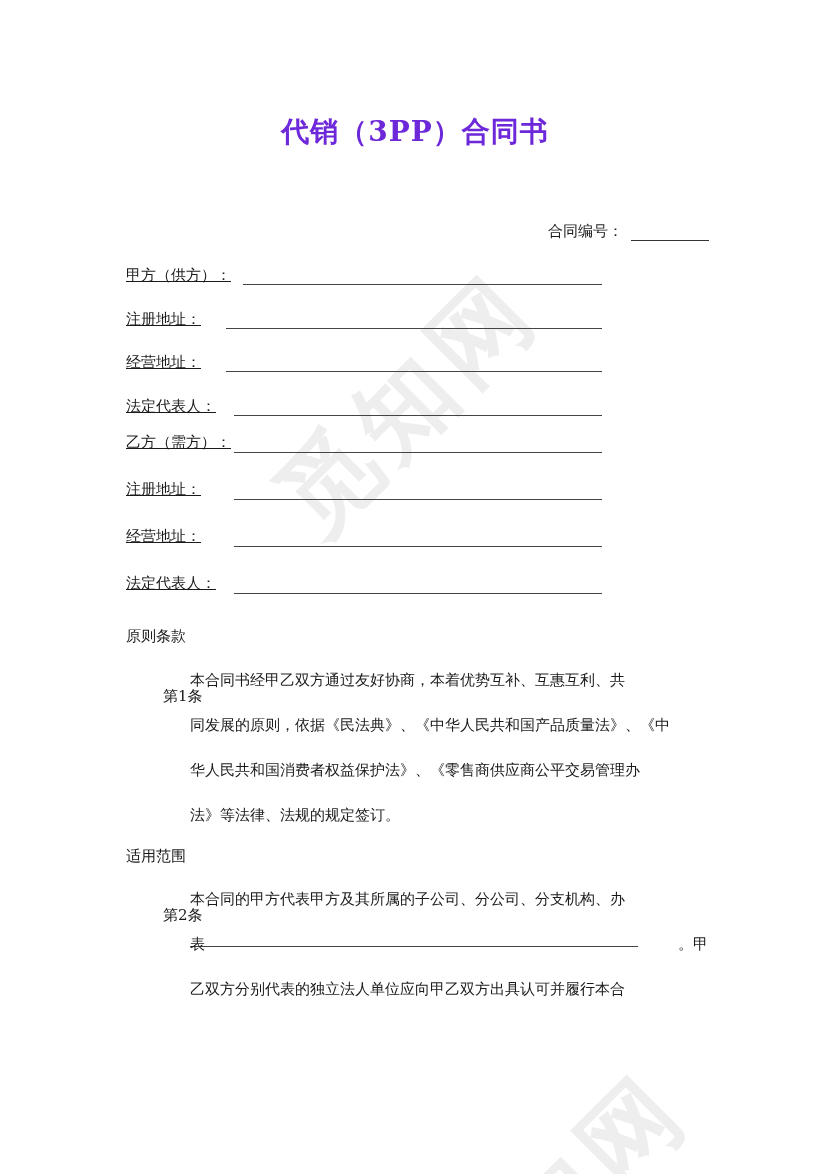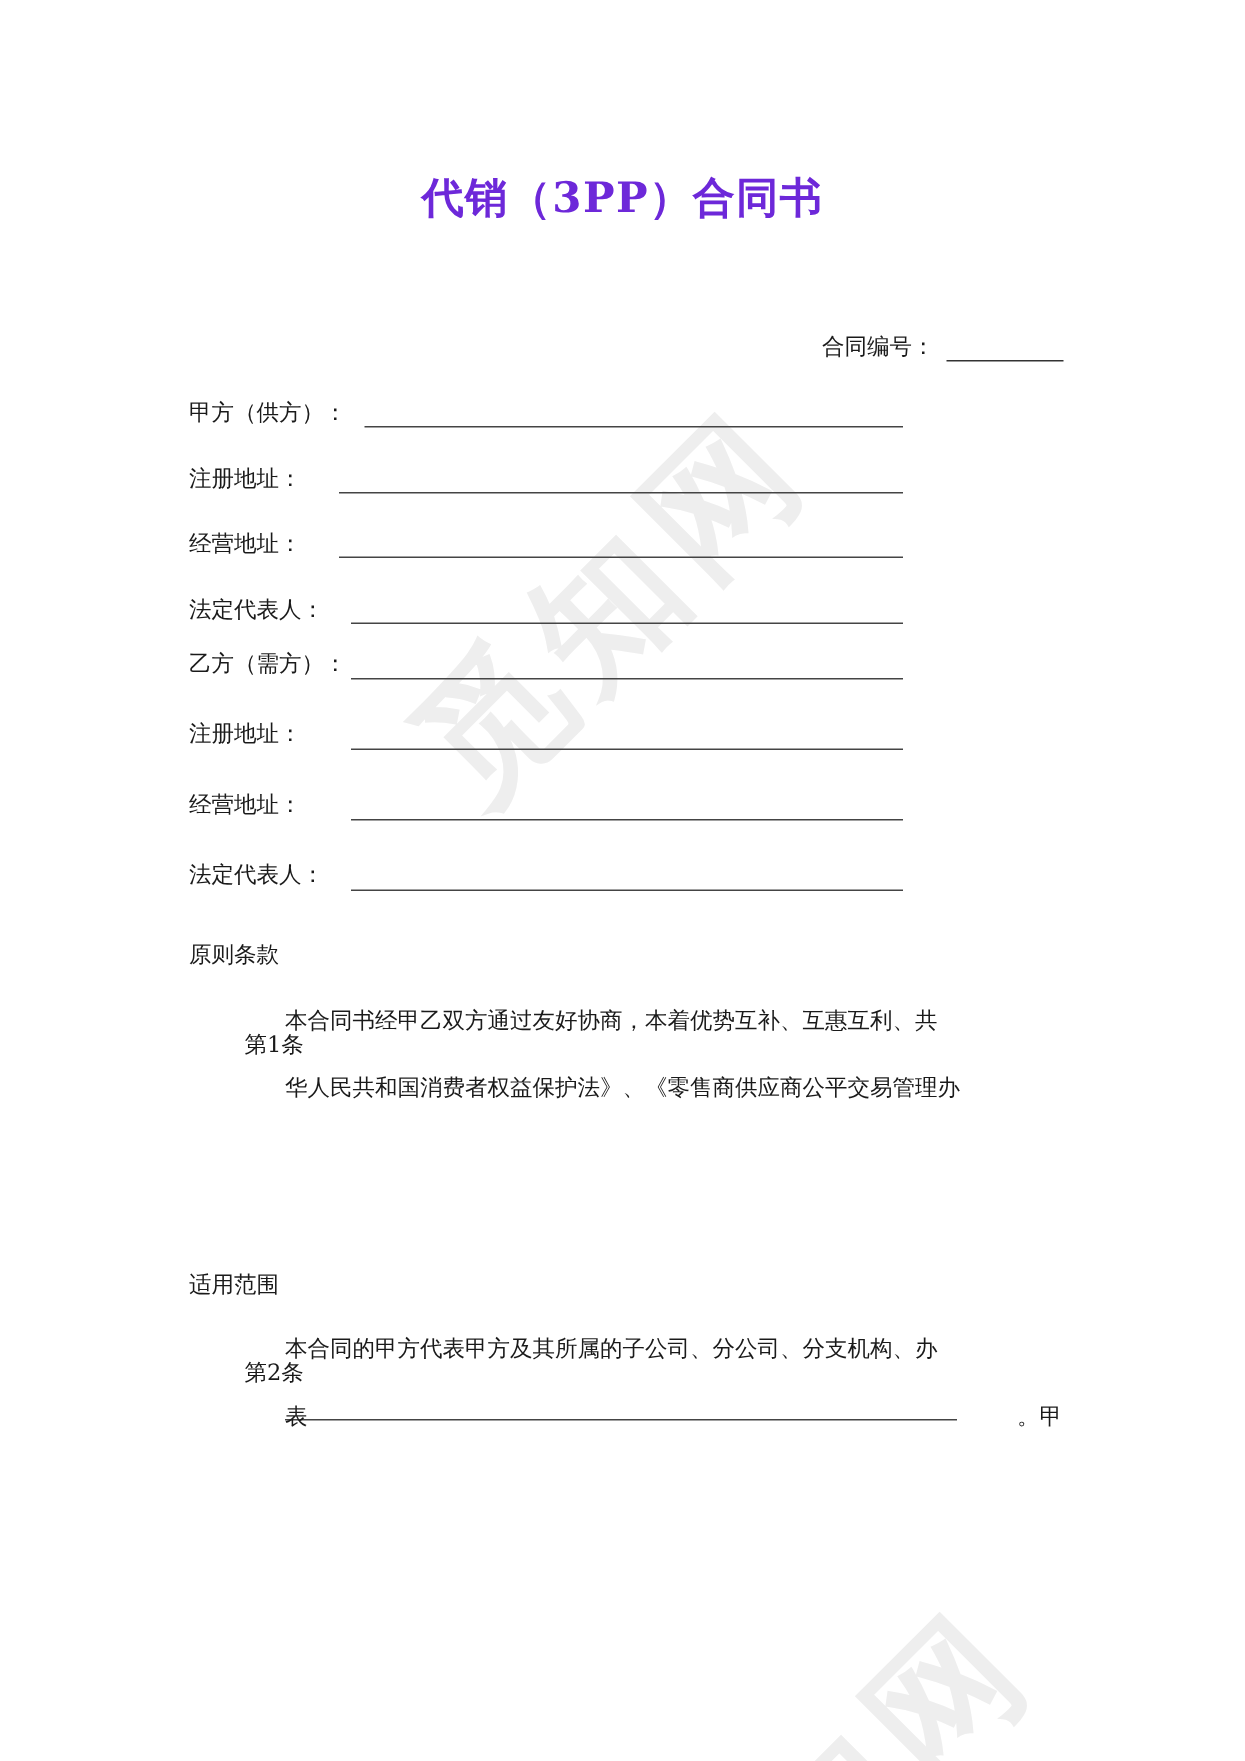--- a/index.html
+++ b/index.html
@@ -8,21 +8,21 @@
   .watermark { position: absolute; font-family: "DejaVu Sans", sans-serif; font-weight: bold;
                color: #eeeeee; font-size: 96px; letter-spacing: 10px; transform: rotate(-45deg);
                transform-origin: center; white-space: nowrap; pointer-events: none; }
   .wm1 { left: 250px; top: 340px; }
   .wm2 { left: 400px; top: 1140px; }
   .title { position: absolute; top: 113px; left: 0; width: 830px; text-align: center;
            font-size: 28px; font-weight: bold; letter-spacing: 1px; color: #6d28d9; }
   .contract-no { position: absolute; top: 222px; left: 548px; font-size: 15px; }
   .contract-no .line { display: inline-block; width: 78px; border-bottom: 1.5px solid #333;
                        vertical-align: bottom; margin-left: 8px; height: 16px; }
-  .field { position: absolute; left: 126px; font-size: 15px; }
+  .field { position: absolute; left: 126px; font-size: 15px; text-decoration: underline; }
   .field .line { position: absolute; border-bottom: 1.5px solid #444; height: 0; }
   .section-heading { position: absolute; left: 126px; font-size: 15px; }
   .article { position: absolute; left: 163px; width: 545px; font-size: 15px; line-height: 45px; }
   .article .num { position: absolute; left: 0; top: 16px; }
   .article .body { margin-left: 27px; text-align: justify; }
   .article .body .l { display: block; height: 45px; white-space: nowrap; }
   .spread { display: flex; justify-content: space-between; }
   .ul { border-bottom: 1.5px solid #444; }
 </style>
 </head>
@@ -69,27 +69,30 @@
 <div class="field" style="top:574px;">
   <span>法定代表人：</span>
   <span class="line" style="left:108px; top:19px; width:368px;"></span>
 </div>
 
 <div class="section-heading" style="top:627px;">原则条款</div>
 <div class="article" style="top:658px;">
   <span class="num">第1条</span>
   <div class="body">
     <span class="l">本合同书经甲乙双方通过友好协商，本着优势互补、互惠互利、共</span>
+    <span class="l">同发展的原则，依据《民法典》、《中华人民共和国产品质量法》、《中</span>
     <span class="l">华人民共和国消费者权益保护法》、《零售商供应商公平交易管理办</span>
+    <span class="l">法》等法律、法规的规定签订。</span>
   </div>
 </div>
 
 <div class="section-heading" style="top:847px;">适用范围</div>
 <div class="article" style="top:877px;">
   <span class="num">第2条</span>
   <div class="body">
     <span class="l">本合同的甲方代表甲方及其所属的子公司、分公司、分支机构、办</span>
     <span class="l" style="position:relative;">
       <span class="ul" style="display:inline-block; width:448px; height:24px;">表</span>
       <span style="position:absolute; right:0;">。甲</span>
     </span>
+    <span class="l">乙双方分别代表的独立法人单位应向甲乙双方出具认可并履行本合</span>
   </div>
 </div>
 
 </body></html>

